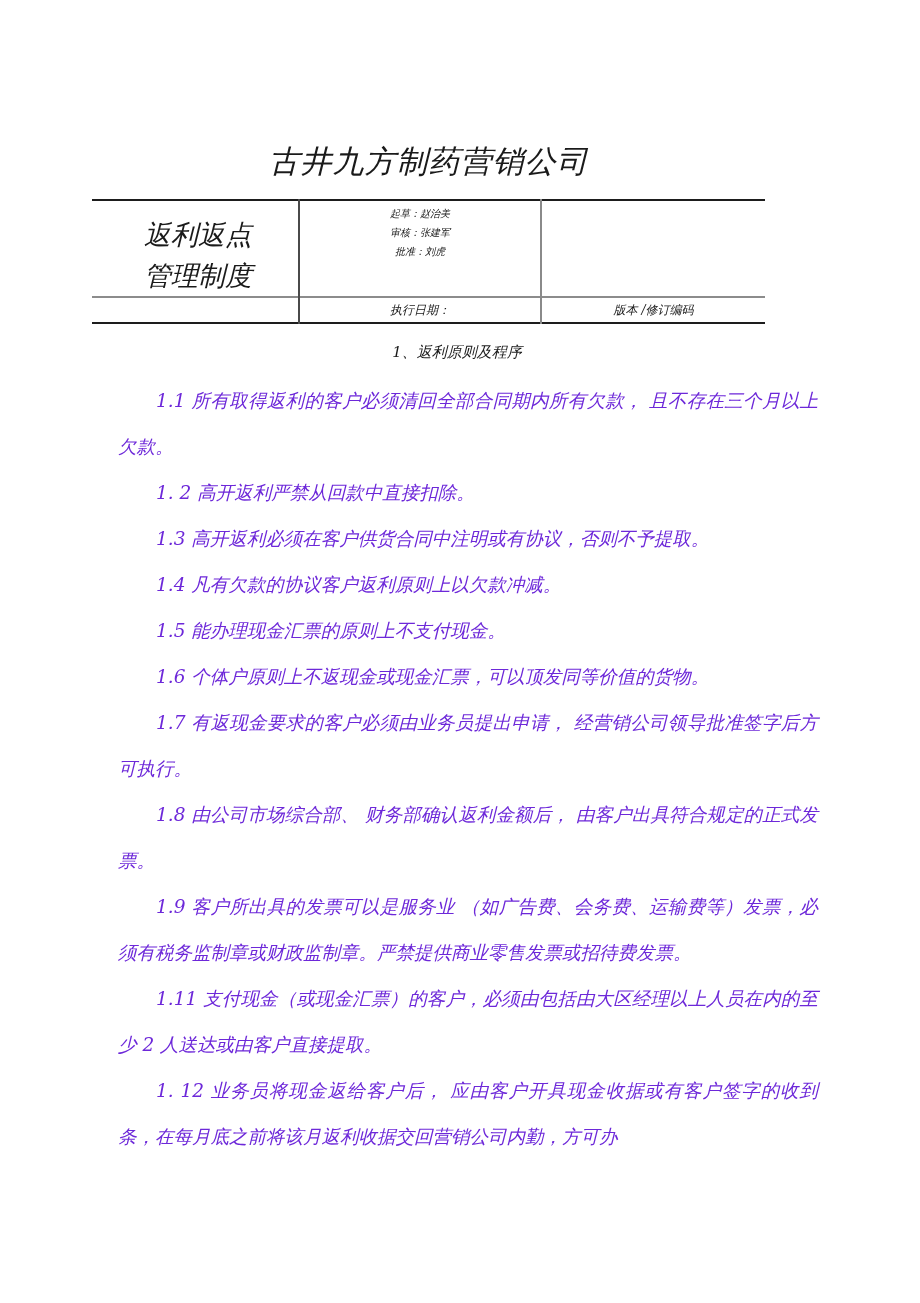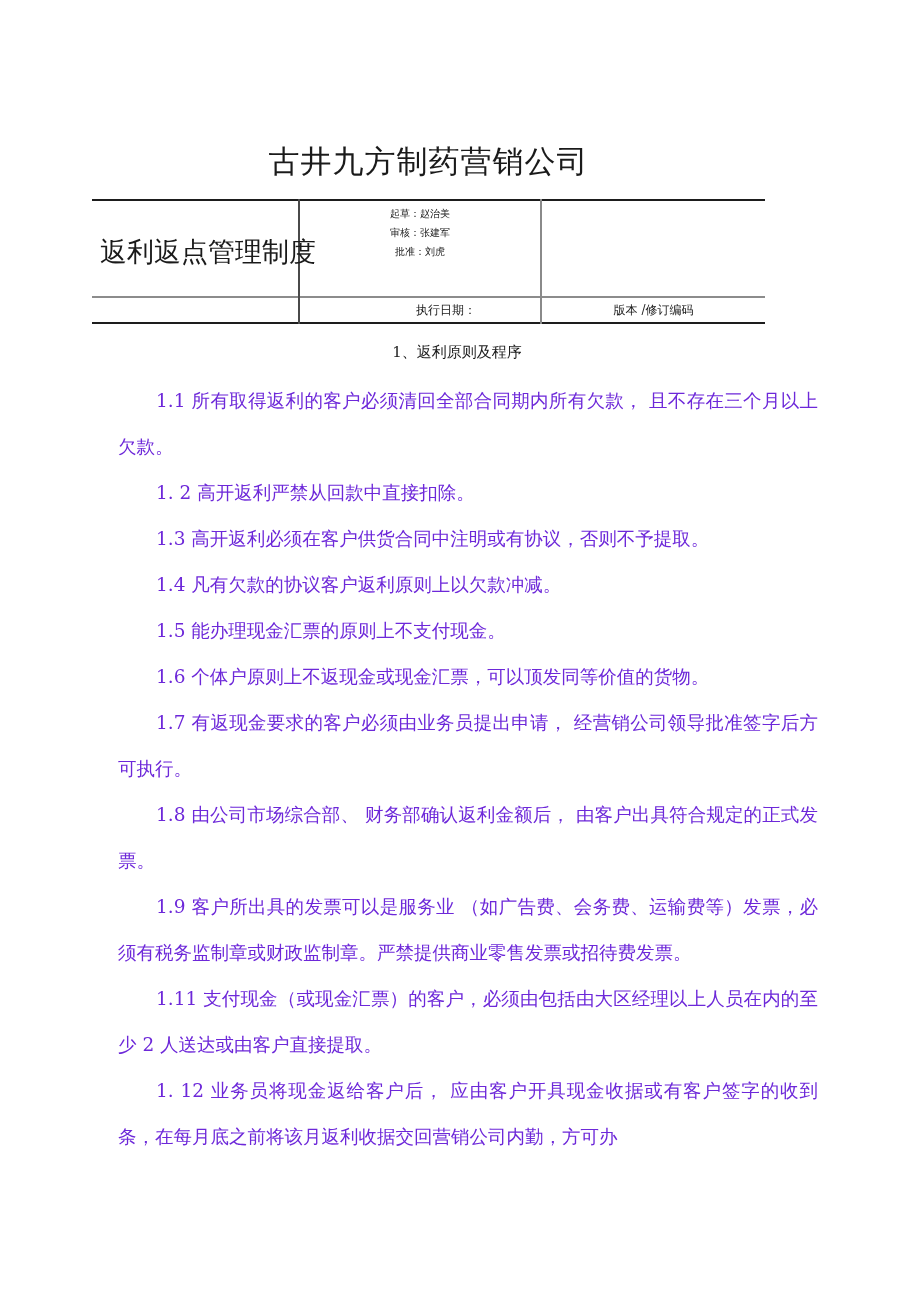--- a/index.html
+++ b/index.html
@@ -14,20 +14,21 @@
     font-family: "DejaVu Sans", "Liberation Sans", sans-serif;
     color: #111111;
     overflow: hidden;
   }
 
   .page {
     position: absolute;
     left: 0; top: 0;
     width: 832px;
     height: 1303px;
+    font-style: italic;
   }
 
   
   .doc-title {
     position: absolute;
     left: 92px;
     top: 140px;
     width: 673px;
     text-align: center;
     font-size: 31px;
@@ -78,23 +79,23 @@
     background: #8a8a8a;
   }
 
   .cell-doc-name {
     position: absolute;
     left: 100px;
     top: 206px;
     width: 196px;
     height: 90px;
     display: flex;
-    flex-direction: row;
+    flex-direction: column;
     align-items: center;
-    justify-content: flex-start;
+    justify-content: flex-end;
     font-family: "DejaVu Serif", "Liberation Serif", serif;
     font-size: 27px;
     line-height: 41px;
     color: #1a1a1a;
     white-space: nowrap;
   }
 
   .cell-signoffs {
     position: absolute;
     left: 300px;
@@ -128,21 +129,20 @@
     position: absolute;
     left: 300px;
     top: 300px;
     width: 240px;
     text-align: center;
     font-family: "DejaVu Serif", "Liberation Serif", serif;
     font-size: 12px;
     line-height: 20px;
     color: #1a1a1a;
     white-space: nowrap;
-    margin-left: 26px;
   }
 
   .cell-version {
     position: absolute;
     left: 542px;
     top: 300px;
     width: 223px;
     text-align: center;
     font-family: "DejaVu Serif", "Liberation Serif", serif;
     font-size: 12px;

